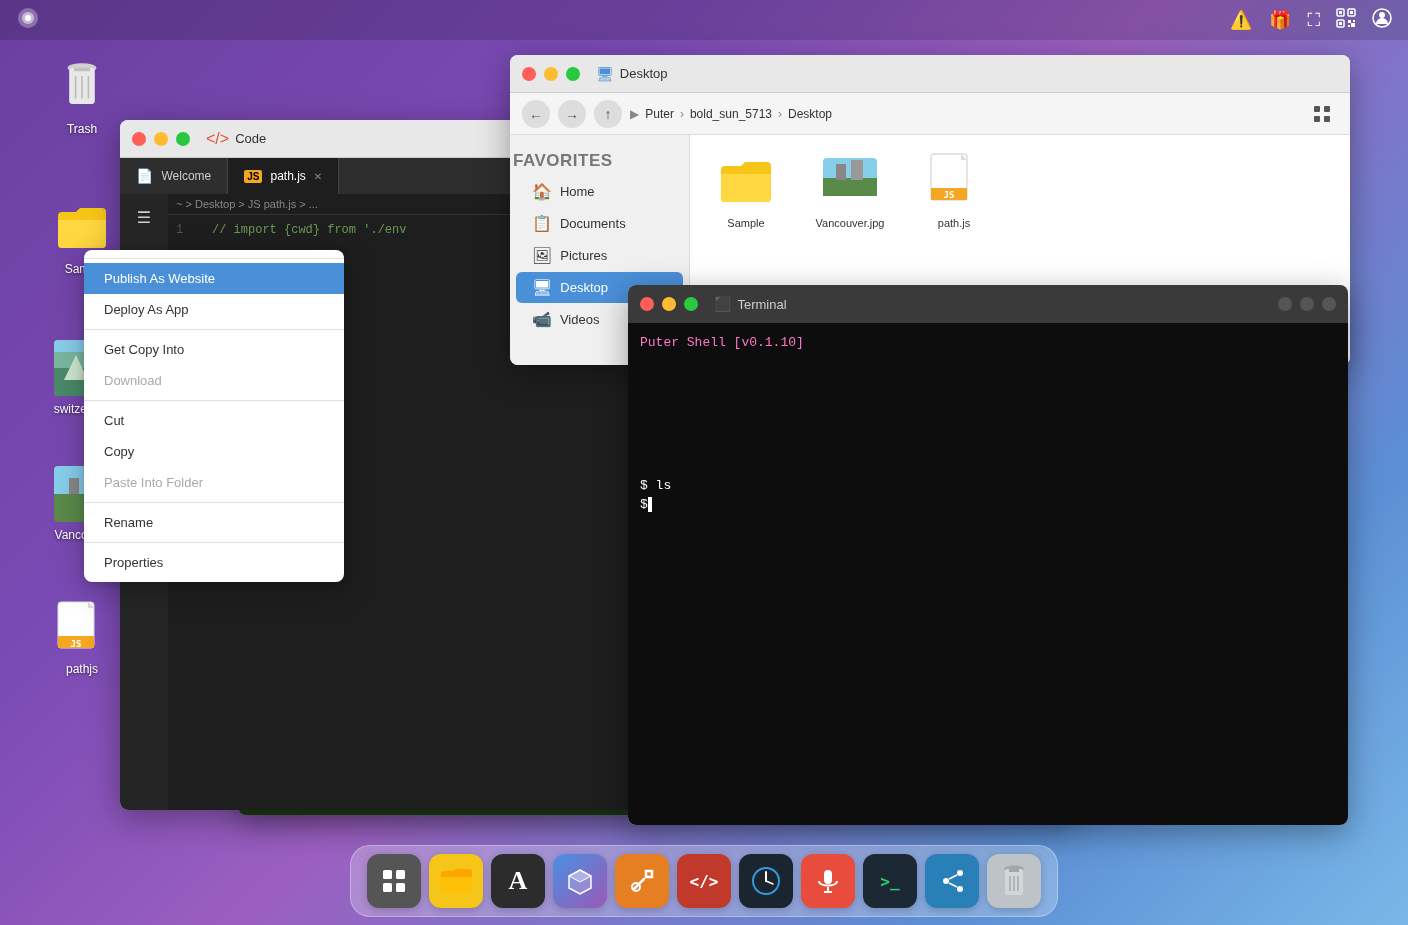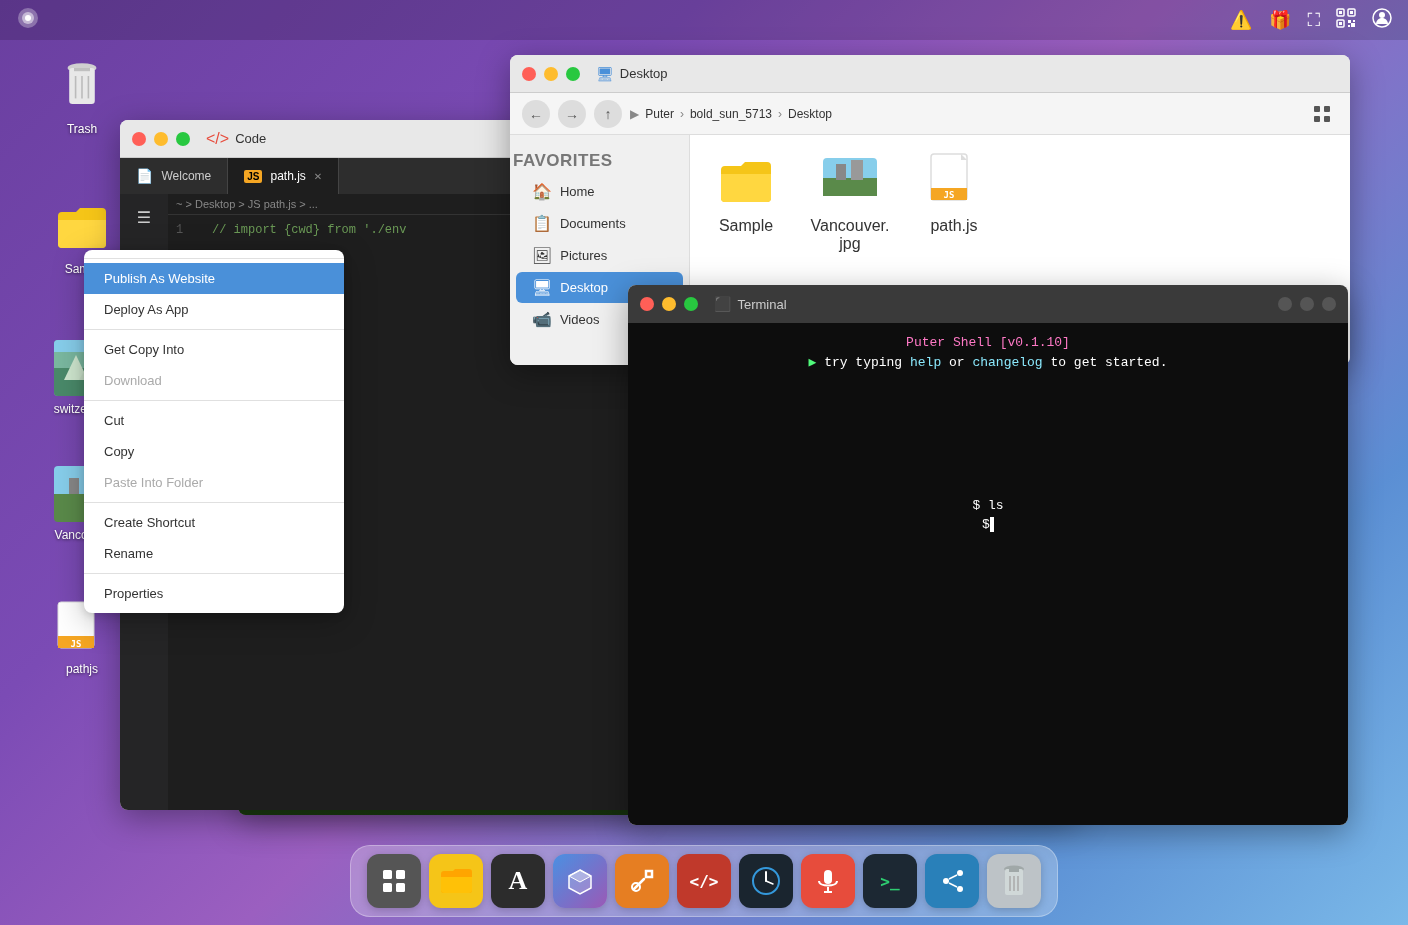--- a/index.html
+++ b/index.html
@@ -286,21 +286,21 @@
     }
     .fm-file-icon {
       width: 60px;
       height: 60px;
       display: flex;
       align-items: center;
       justify-content: center;
       font-size: 40px;
     }
     .fm-file-name {
-      font-size: 16px;
+      font-size: 11px;
       color: #333;
       text-align: center;
       word-break: break-word;
     }
 
     
     .terminal-window {
       top: 285px; left: 628px;
       width: 720px;
       height: 540px;
@@ -324,21 +324,21 @@
     }
     .terminal-body {
       background: #0d0d0d;
       color: #f0f0f0;
       font-family: 'Courier New', monospace;
       font-size: 13px;
       padding: 12px;
       height: calc(100% - 38px);
       overflow: hidden;
     }
-    .terminal-line { margin-bottom: 4px; text-align: center; }
+    .terminal-line { margin-bottom: 4px; }
     .t-pink { color: #ff79c6; }
     .t-cyan { color: #50fa7b; }
     .t-white { color: white; }
     .t-blue { color: #8be9fd; }
 
     
     .imgview-window {
       top: 385px; left: 238px;
       width: 840px;
       height: 430px;
@@ -765,28 +765,20 @@
 
     <div style="flex:1;"></div>
     <span class="window-btn btn-min" style="background:#555;"></span>
     <span class="window-btn btn-max" style="background:#555;"></span>
     <span class="window-btn btn-close" style="background:#555;"></span>
   </div>
   <div class="terminal-body">
     <div class="terminal-line">
       <span class="t-pink">Puter Shell [v0.1.10]</span>
     </div>
-    <div class="terminal-line">
-      <span class="t-cyan">▶</span>
-      <span class="t-white">  try typing </span>
-      <span class="t-blue">help</span>
-      <span class="t-white"> or </span>
-      <span class="t-blue">changelog</span>
-      <span class="t-white"> to get started.</span>
-    </div>
     <div class="terminal-line" style="height:120px;"></div>
     <div class="terminal-line">
       <span class="t-white">$ ls</span>
     </div>
     <div class="terminal-line">
       <span class="t-white">$ <span style="background:white;color:black;padding:0 2px;"> </span></span>
     </div>
   </div>
 </div>
 
@@ -809,23 +801,20 @@
   <div class="cm-item">
     <span>Cut</span>
   </div>
   <div class="cm-item">
     <span>Copy</span>
   </div>
   <div class="cm-item disabled">
     <span>Paste Into Folder</span>
   </div>
   <div class="cm-separator"></div>
-  <div class="cm-item">
-    <span>Create Shortcut</span>
-  </div>
   <div class="cm-item">
     <span>Rename</span>
   </div>
   <div class="cm-separator"></div>
   <div class="cm-item">
     <span>Properties</span>
   </div>
 </div>
 
 <div class="dock">

